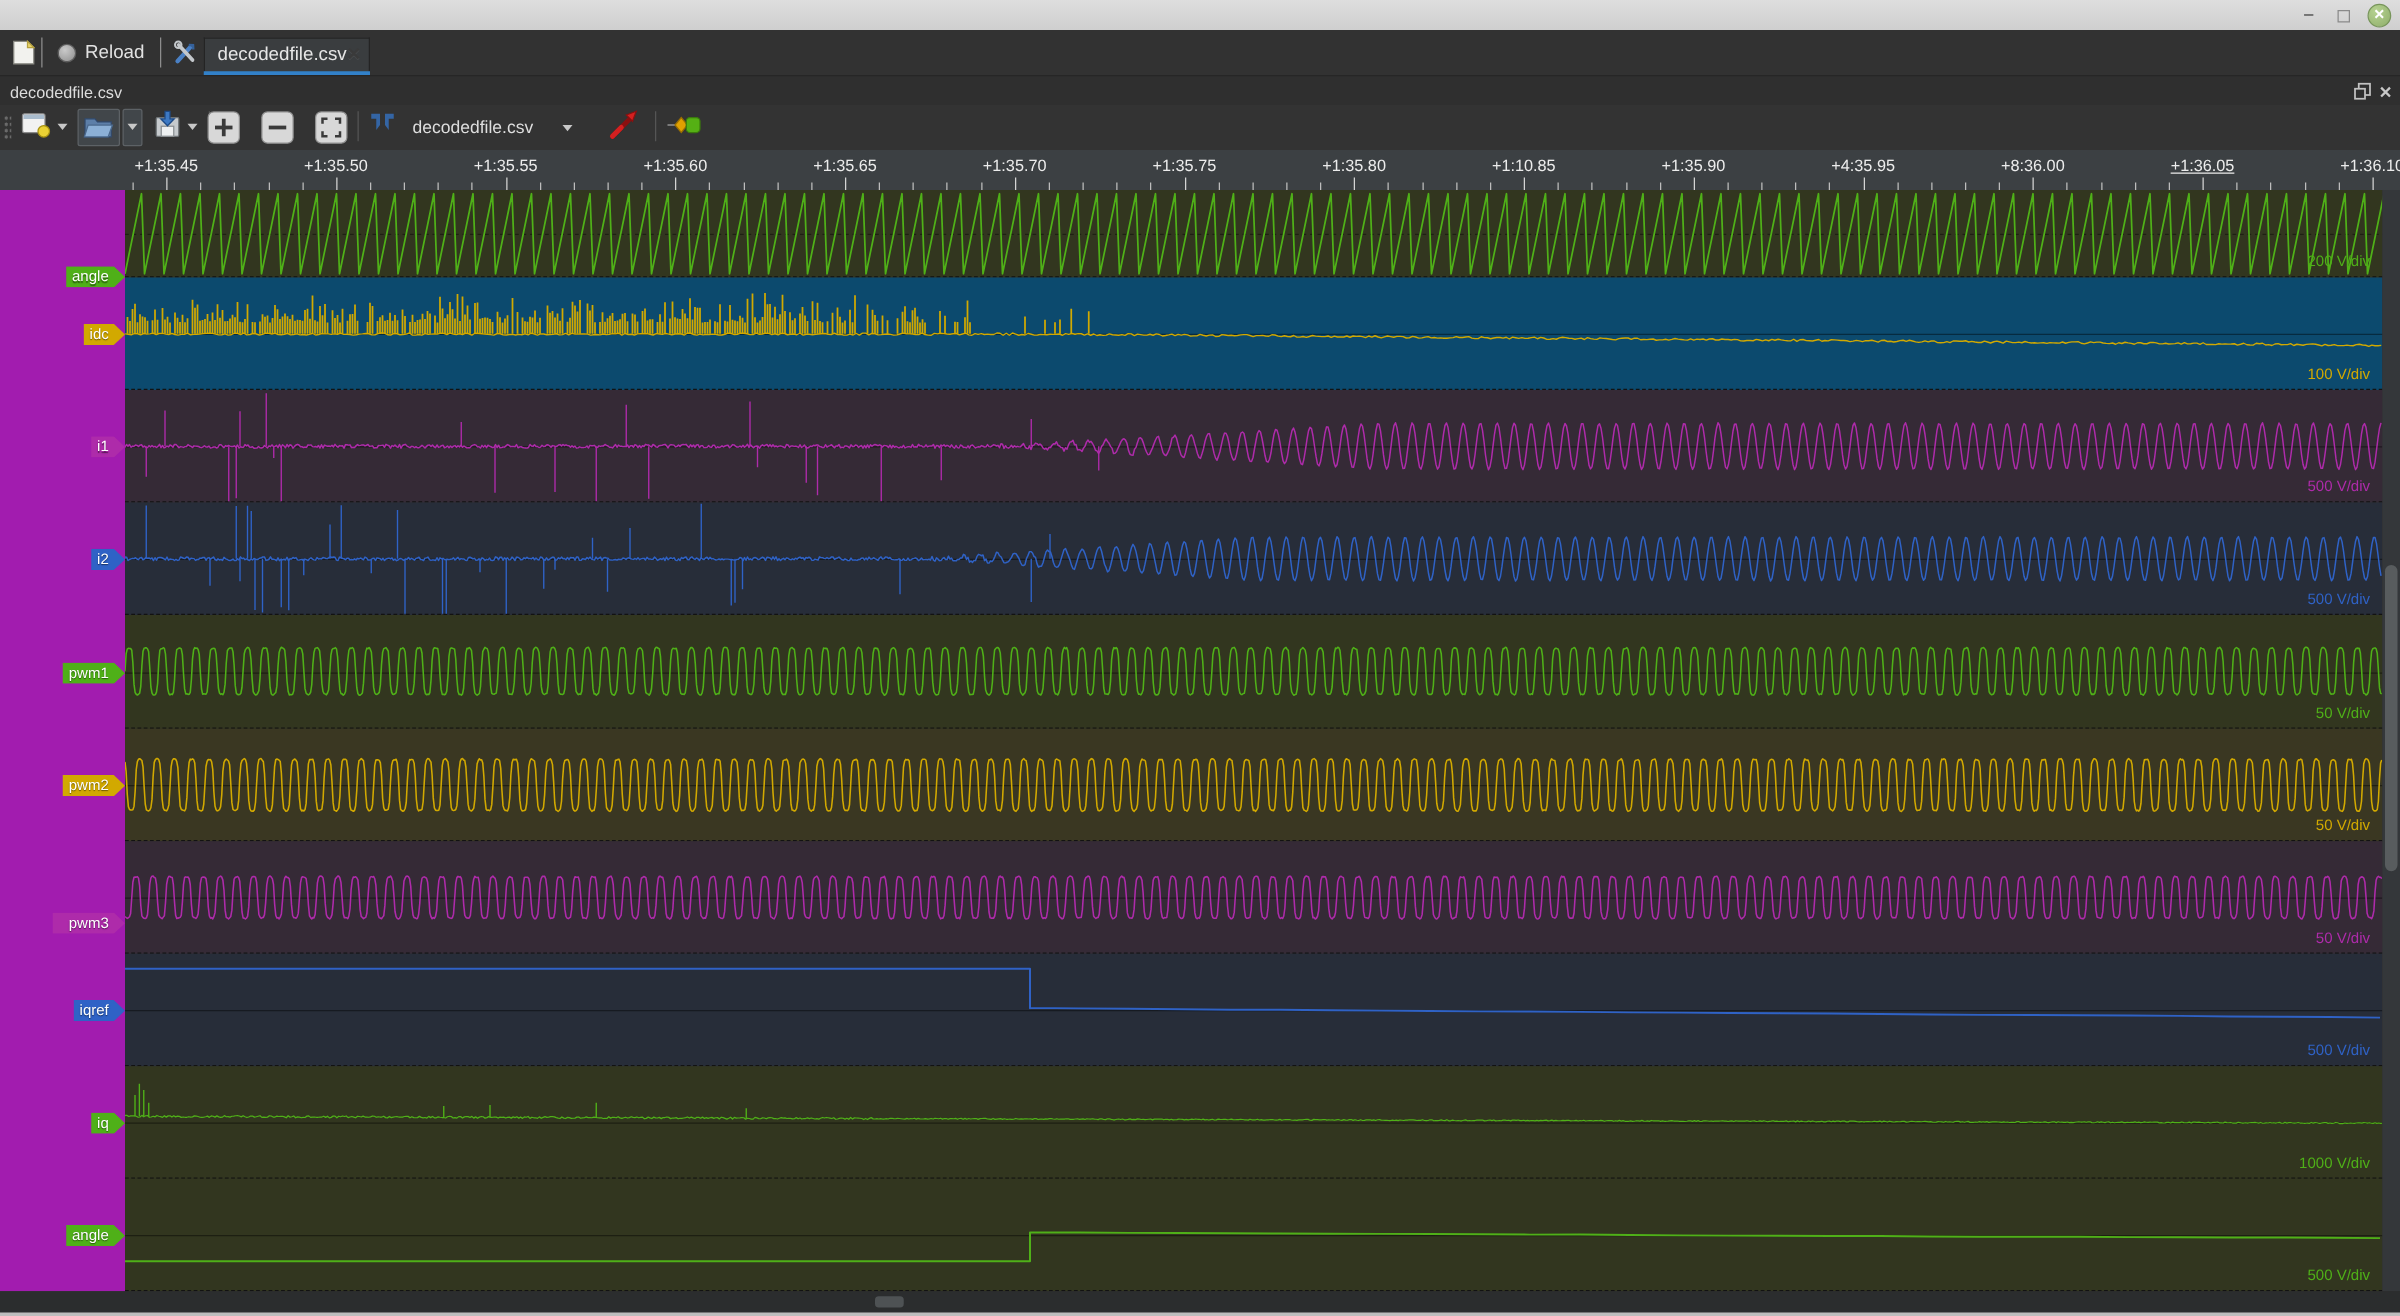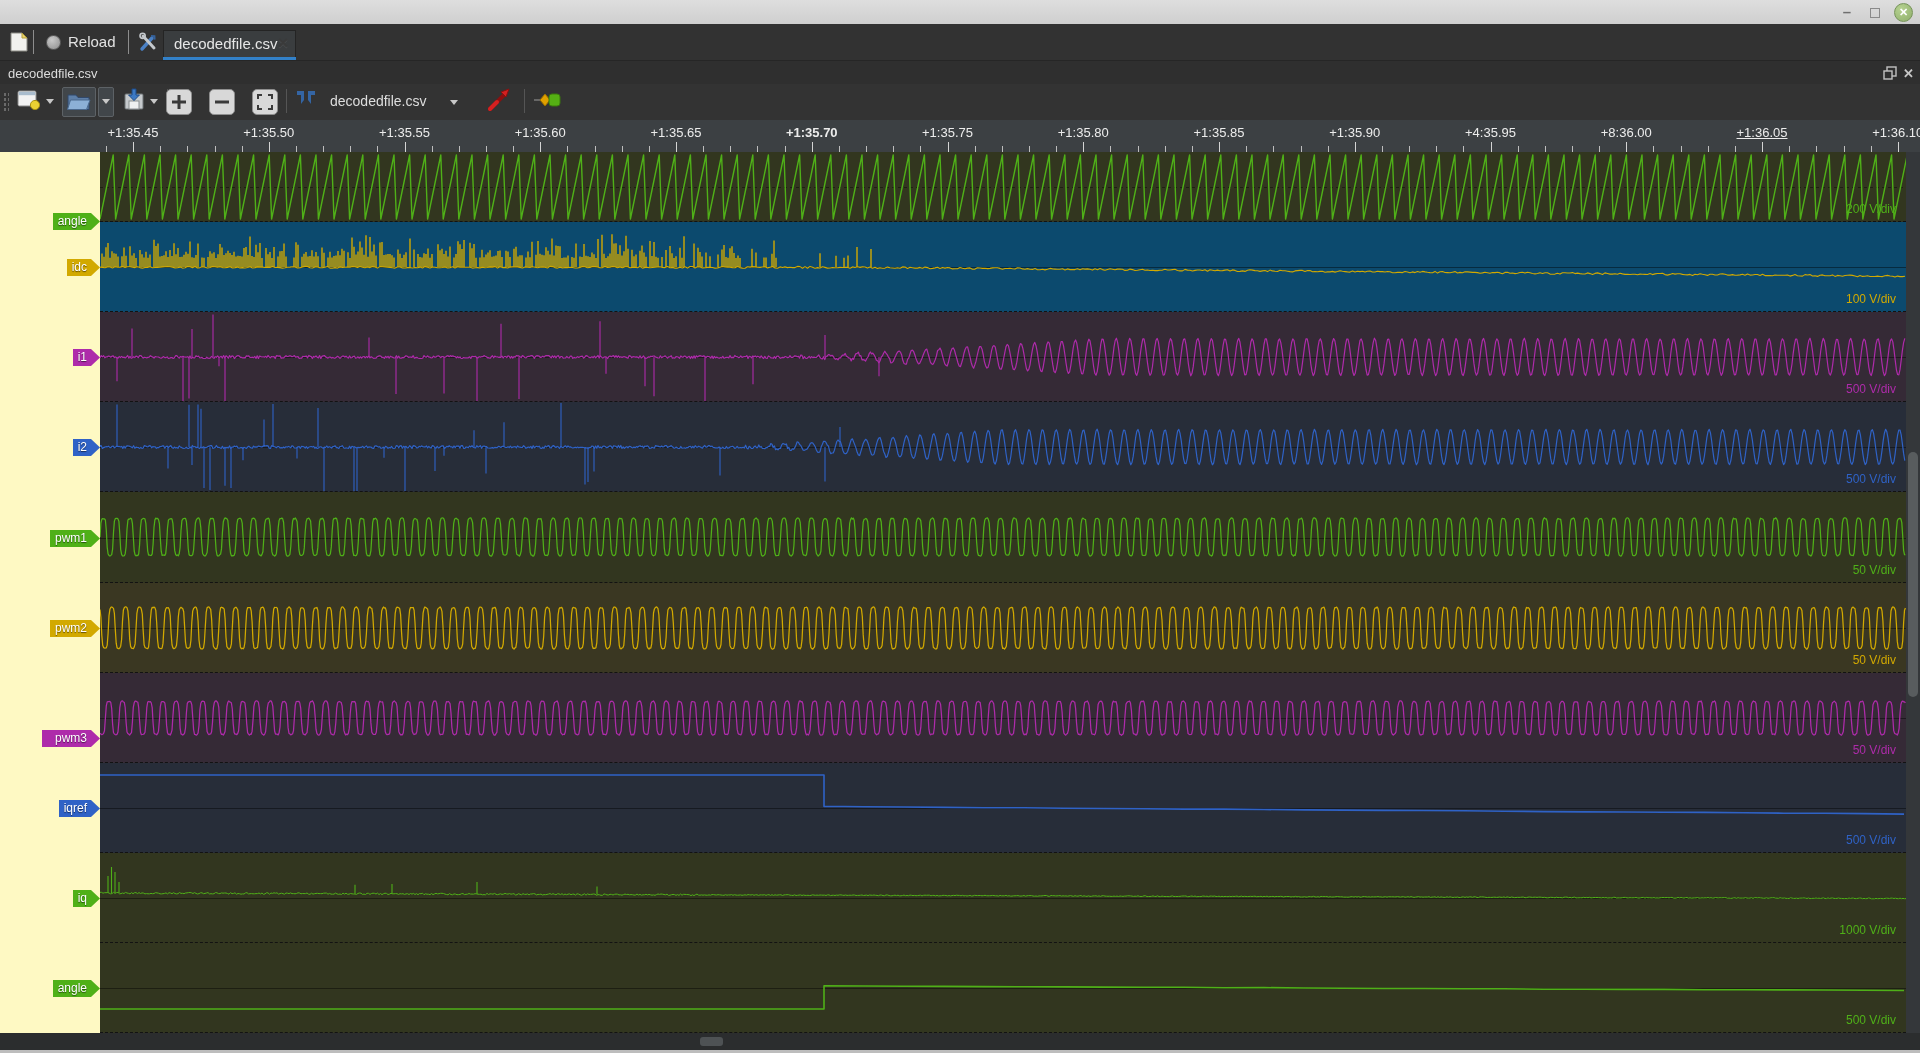--- a/index.html
+++ b/index.html
@@ -48,21 +48,21 @@
     background-image:radial-gradient(#6a6a6a 1px,transparent 1.4px);background-size:4px 5px;}
   #device-combo{position:absolute;left:322px;top:2px;width:150px;height:30px;color:#dedede;font-size:14px;}
   #device-combo .val{position:absolute;left:8px;top:7px;}
   #device-combo .dd-arrow{left:128px;top:14px;}
   
   #ruler{position:absolute;left:0;top:120px;width:1920px;height:32px;background:#3c4043;overflow:hidden;}
   .rlabel{position:absolute;top:5px;width:100px;margin-left:-50px;text-align:center;
     font-size:13px;color:#ececec;}
   .tickM{position:absolute;top:22px;width:1px;height:10px;background:#d4d4d4;}
   .tickm{position:absolute;top:26px;width:1px;height:6px;background:#bdbdbd;}
-  #gutter{position:absolute;left:0;top:152px;width:100px;height:881px;background:#fef9c3;}
+  #gutter{position:absolute;left:0;top:152px;width:100px;height:881px;background:#a21caf;}
   .tag{position:absolute;right:0;height:17px;line-height:17px;color:#fff;font-size:12px;
     padding:0 13px 0 5px;clip-path:polygon(0 0,calc(100% - 9px) 0,100% 50%,calc(100% - 9px) 100%,0 100%);
     text-shadow:0 1px 1px rgba(0,0,0,0.55);}
   #traces{position:absolute;left:100px;top:152px;width:1806px;height:1035px;overflow:hidden;}
   .trace-row{position:absolute;left:0;width:1806px;border-bottom:1px dashed #121212;box-sizing:border-box;}
   .zero-line{position:absolute;left:0;width:100%;height:1px;background:rgba(0,0,0,0.42);}
   .mid-line{position:absolute;left:0;width:100%;height:1px;
     background-image:linear-gradient(90deg,rgba(0,0,0,0.4) 50%,transparent 50%);background-size:6px 1px;}
   .scale-label{position:absolute;right:10px;bottom:5px;font-size:12px;}
   .row-svg{position:absolute;left:0;top:0;}
@@ -263,24 +263,24 @@
       <div class="tickm" style="left: 1789.2px;"></div>
       <div class="tickm" style="left: 1816.3px;"></div>
       <div class="tickm" style="left: 1843.5px;"></div>
       <div class="tickm" style="left: 1870.6px;"></div>
       <div class="tickM" style="left: 1897.8px;"></div>
       <div class="rlabel" style="left: 133px;">+1:35.45</div>
       <div class="rlabel" style="left: 268.75px;">+1:35.50</div>
       <div class="rlabel" style="left: 404.5px;">+1:35.55</div>
       <div class="rlabel" style="left: 540.25px;">+1:35.60</div>
       <div class="rlabel" style="left: 676px;">+1:35.65</div>
-      <div class="rlabel" style="left: 811.75px; font-weight: bold;">+1:35.70</div>
+      <div class="rlabel" style="left: 811.75px;">+1:35.70</div>
       <div class="rlabel" style="left: 947.5px;">+1:35.75</div>
       <div class="rlabel" style="left: 1083.25px;">+1:35.80</div>
-      <div class="rlabel" style="left: 1219px;">+1:35.85</div>
+      <div class="rlabel" style="left: 1219px;">+1:10.85</div>
       <div class="rlabel" style="left: 1354.75px;">+1:35.90</div>
       <div class="rlabel" style="left: 1490.5px;">+4:35.95</div>
       <div class="rlabel" style="left: 1626.25px;">+8:36.00</div>
       <div class="rlabel" style="left: 1762px; text-decoration: underline;">+1:36.05</div>
       <div class="rlabel" style="left: 1897.75px;">+1:36.10</div>
     </div>
 
   <div id="gutter">
       <div class="tag" style="background: rgb(79, 176, 24); top: 61px;">angle</div>
       <div class="tag" style="background: rgb(210, 169, 0); top: 107px;">idc</div>

